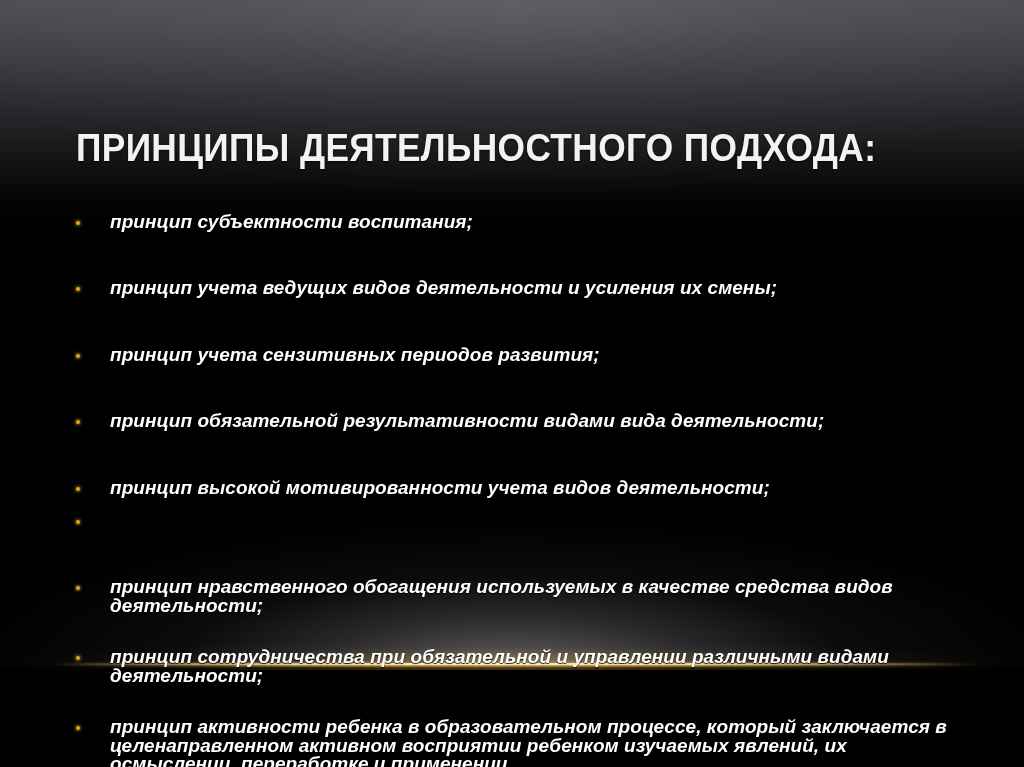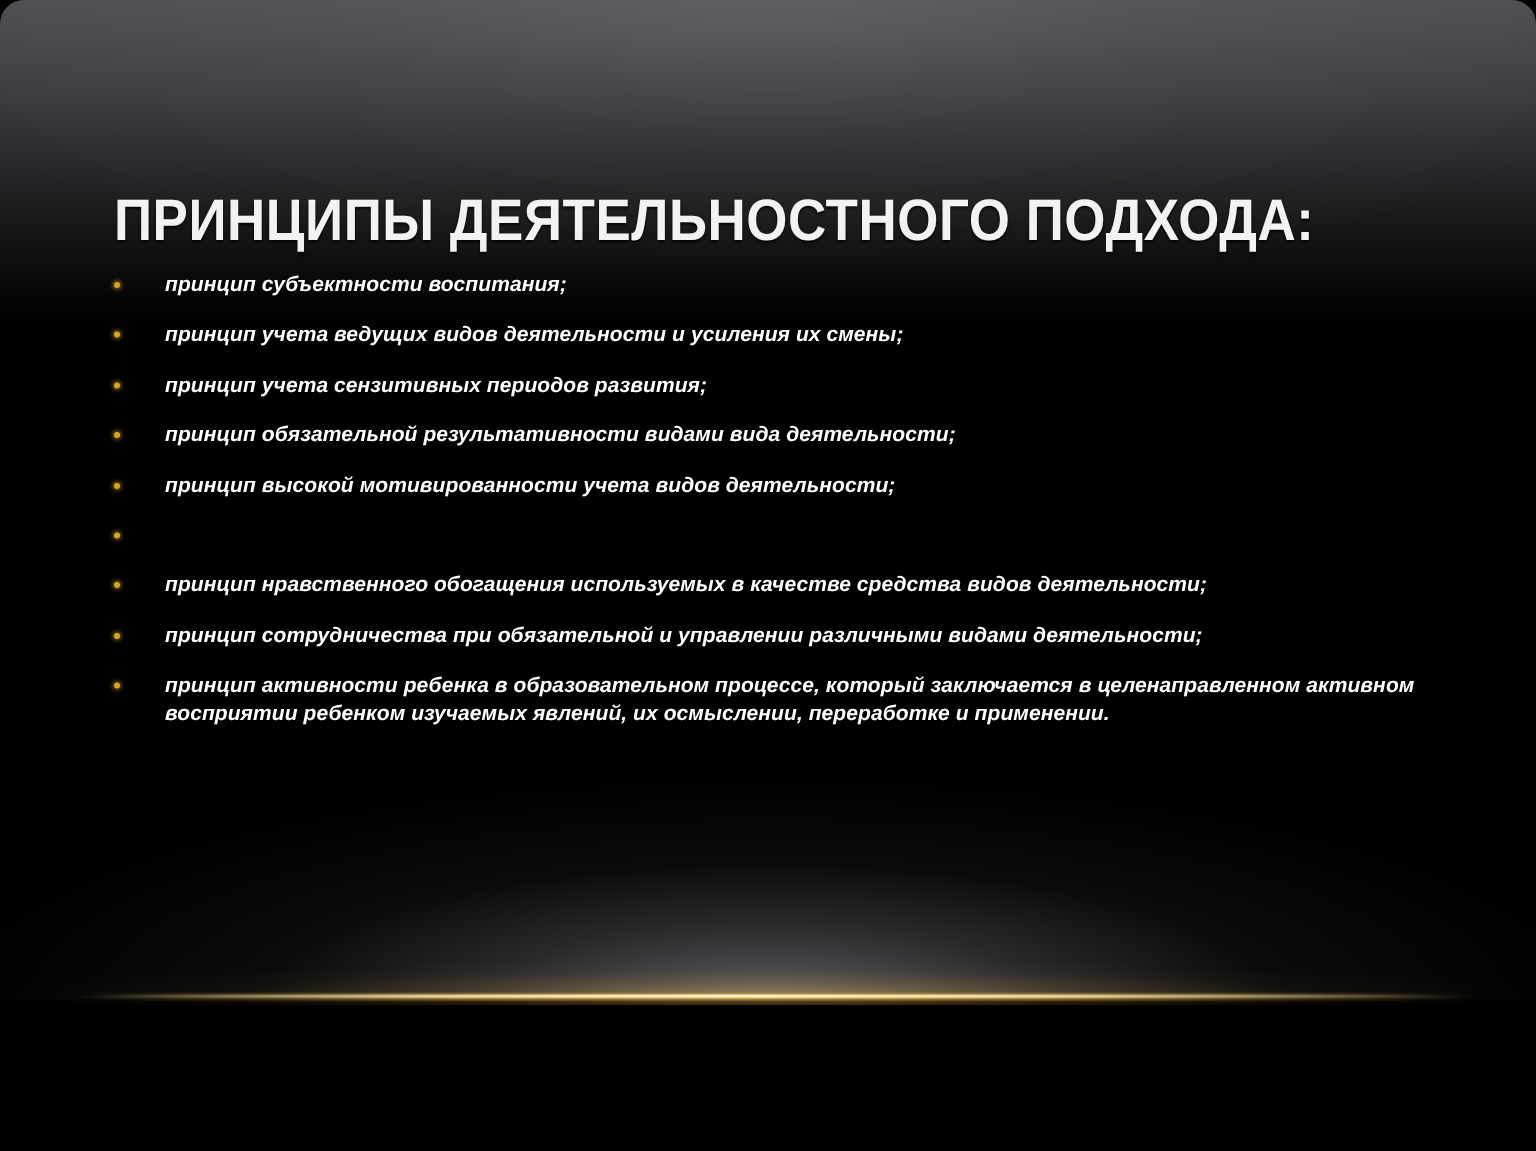--- a/index.html
+++ b/index.html
@@ -11,21 +11,20 @@
   body {
     font-family: "Liberation Sans", "DejaVu Sans", sans-serif;
   }
 
   .slide {
     position: relative;
     width: 1024px;
     height: 767px;
     overflow: hidden;
     background: #000000;
-    border-radius: 16px;
   }
 
   
   .bg-base {
     position: absolute;
     inset: 0;
     background: #000000;
   }
 
   
@@ -188,24 +187,25 @@
     box-shadow: 0 0 3px 1px rgba(216,166,30,0.55);
   }
 
   .bullet-text {
     display: block;
     width: 838px;
     color: #ffffff;
     font-family: "Liberation Sans Narrow", "Liberation Sans", "DejaVu Sans Condensed", sans-serif;
     font-weight: bold;
     font-style: italic;
-    font-size: 14px;
+    font-size: 19px;
     line-height: 18.5px;
     letter-spacing: 0.05px;
     text-shadow: 0 1px 1px rgba(0,0,0,0.9);
+    margin-top: 33px;
   }
 
   .bullet-item.wrap .bullet-text {
     width: 840px;
   }
 </style>
 </head>
 <body>
 
 <div class="slide">

